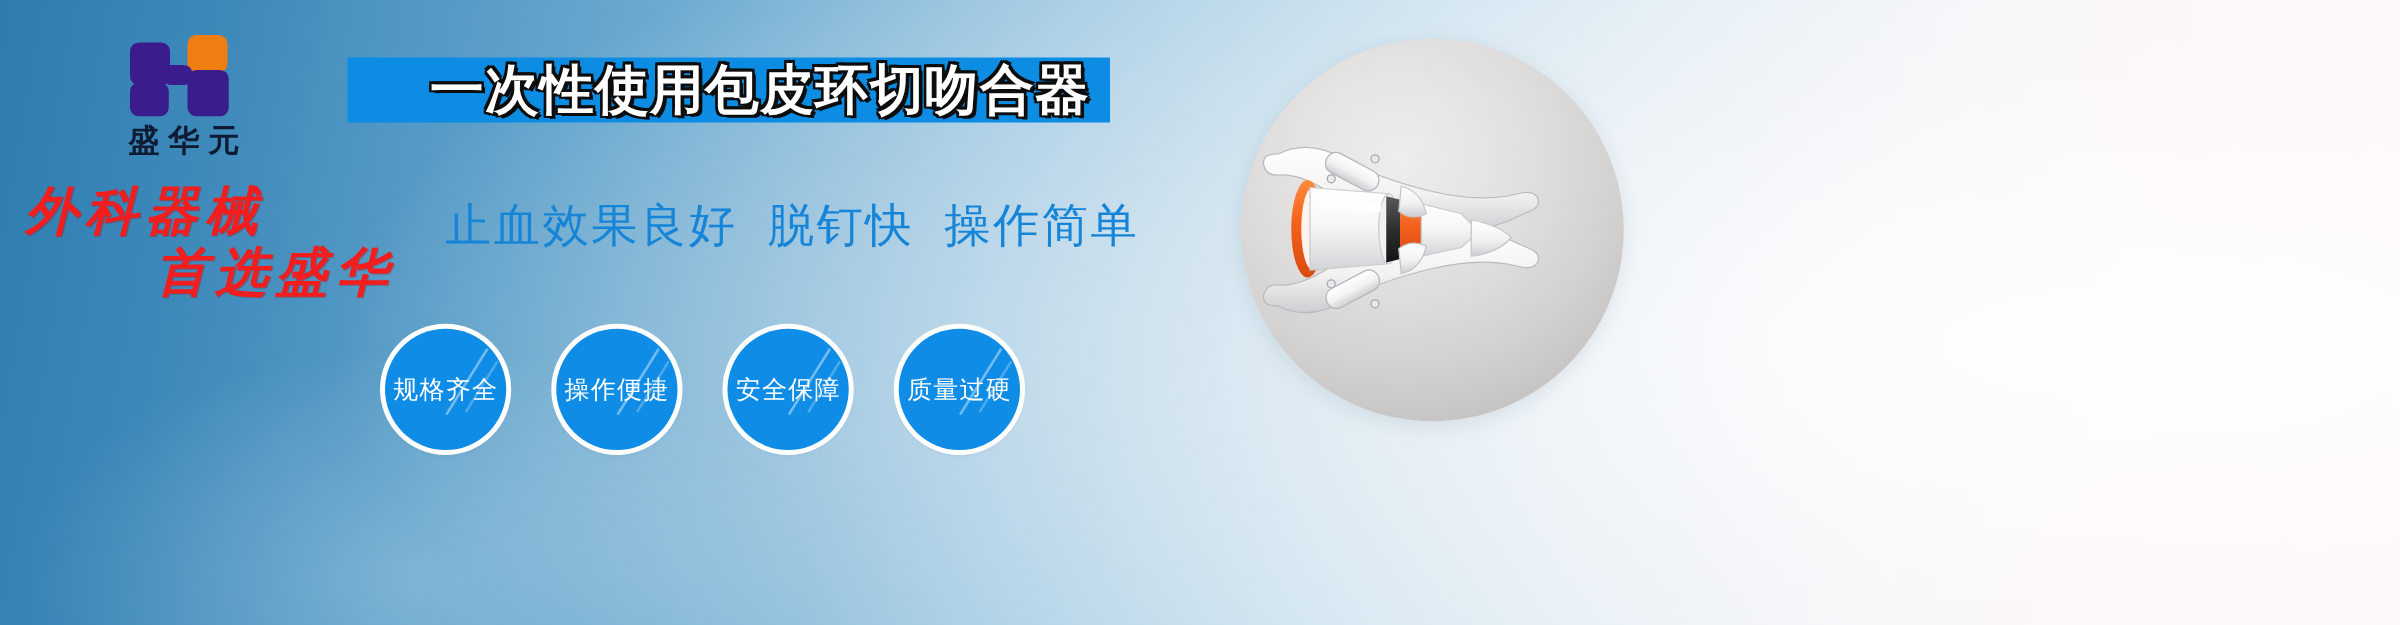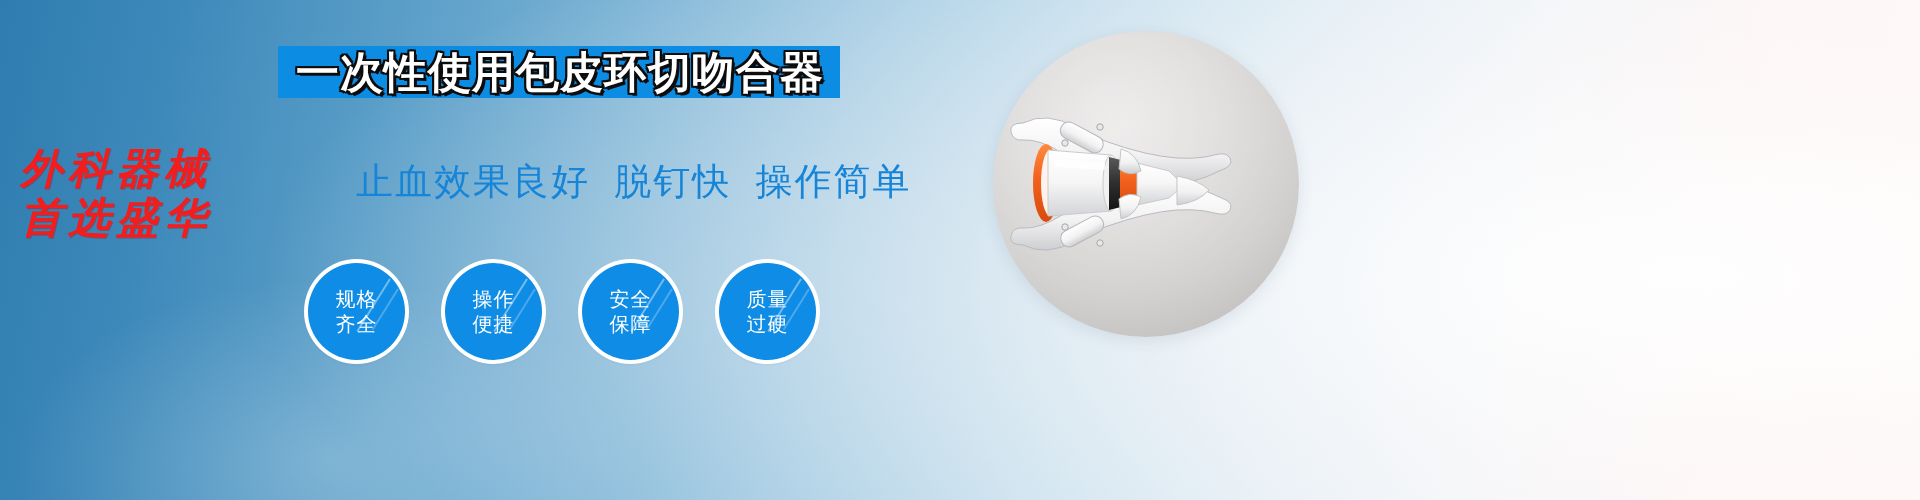--- a/index.html
+++ b/index.html
@@ -94,39 +94,41 @@
     color: #ffffff;
     letter-spacing: 1px;
     white-space: nowrap;
     line-height: 1;
     text-shadow:
       2px 0 0 #0d0d0d, -2px 0 0 #0d0d0d,
       0 2px 0 #0d0d0d, 0 -2px 0 #0d0d0d,
       2px 2px 0 #0d0d0d, -2px 2px 0 #0d0d0d,
       2px -2px 0 #0d0d0d, -2px -2px 0 #0d0d0d,
       3px 3px 0 #0d0d0d;
+    margin-left: 48px;
   }
 
   
   .calli {
     position: absolute;
     left: 20px;
     top: 148px;
     color: #f41d1d;
     font-family: Liberation Sans, sans-serif;
     font-weight: 700;
     font-style: italic;
     font-size: 42px;
     letter-spacing: 6px;
     line-height: 1.02;
     text-shadow: 1px 1px 0 rgba(180,0,0,0.35);
     pointer-events: none;
   }
   .calli .l2 {
     display: block;
+    margin-left: 104px;
     margin-top: 6px;
   }
 
   
   .subtitle {
     position: absolute;
     left: 356px;
     top: 166px;
     font-size: 37px;
     font-weight: 500;
@@ -146,21 +148,20 @@
     gap: 40px;
   }
   .badge {
     position: relative;
     width: 97px;
     height: 97px;
     border-radius: 50%;
     background: #0e8ce6;
     box-shadow: 0 0 0 4px #ffffff, 0 2px 5px rgba(10,50,90,0.18);
     display: flex;
-    flex-direction: column;
     align-items: center;
     justify-content: center;
     color: #ffffff;
     font-size: 20px;
     line-height: 1.22;
     letter-spacing: 1px;
     overflow: hidden;
   }
   .badge .slash {
     position: absolute;
@@ -195,20 +196,30 @@
   }
   .product .device { position: absolute; inset: 0; }
 </style>
 </head>
 <body>
 
 <div id="banner">
 
   <div class="wash"></div>
 
+  <div class="logo-block">
+    <div class="logo-mark">
+      <i class="lm-a"></i>
+      <i class="lm-b"></i>
+      <i class="lm-c"></i>
+      <i class="lm-d"></i>
+      <i class="lm-e"></i>
+    </div>
+    <div class="logo-name">盛华元</div>
+  </div>
 
   <div class="title-bar">
     <div class="title-text">一次性使用包皮环切吻合器</div>
   </div>
 
   <div class="calli">
     <span class="l1">外科器械</span>
     <span class="l2">首选盛华</span>
   </div>
 

